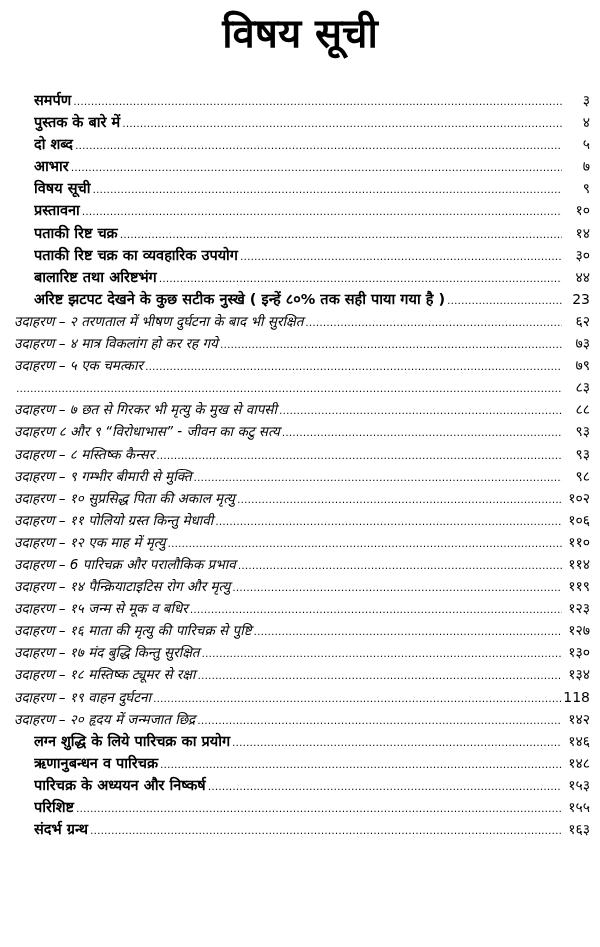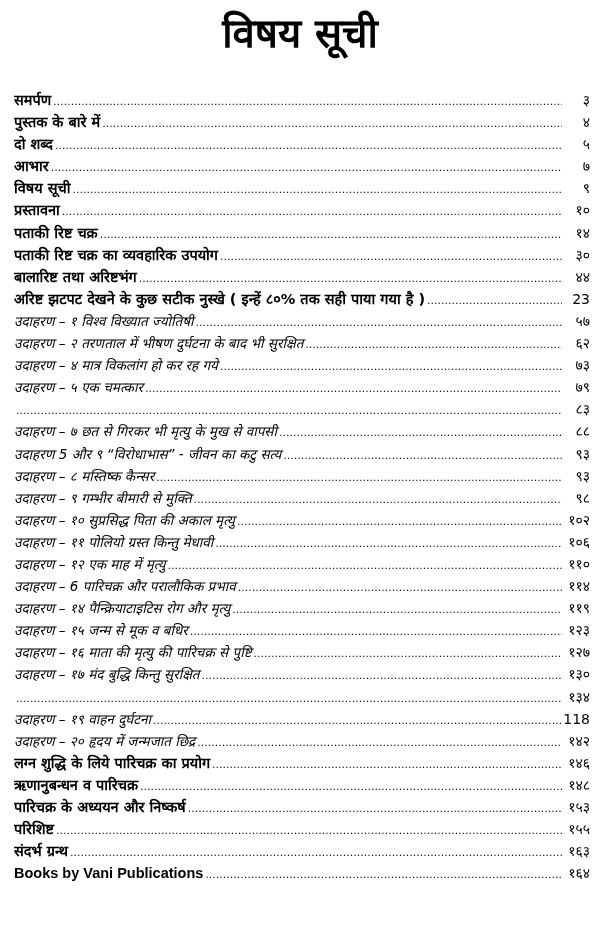--- a/index.html
+++ b/index.html
@@ -1,21 +1,21 @@
 <!DOCTYPE html>
 <html><head>
   <meta charset="utf-8">
   <style>
     html, body { margin: 0; padding: 0; background: #ffffff; }
     body { width: 600px; height: 947px; overflow: hidden; color: #000; font-family: "DejaVu Sans", sans-serif; }
     .page { position: relative; width: 600px; height: 761px; }
     .title { position: absolute; top: 6px; left: 0; width: 600px; text-align: center; font-size: 40px; font-weight: bold; line-height: 54px; font-family: "DejaVu Sans", sans-serif; }
     .toc { position: absolute; top: 89px; left: 14px; width: 576px; }
     .row { display: flex; align-items: baseline; height: 22.1px; line-height: 22px; font-size: 14.5px; white-space: nowrap; overflow: hidden; }
-    .row.main { font-weight: bold; }
+    .row.main { font-weight: bold; margin-left: 20px; }
     .row.example { font-style: italic; font-size: 13.5px; }
     .row .label { flex: 0 0 auto; }
     .row .dots { flex: 1 1 auto; overflow: hidden; margin: 0 2px; letter-spacing: 0px; font-weight: normal; font-style: normal; font-size: 11px; color: #111; }
     .row .dots::before { content: "................................................................................................................................................................................................................................"; }
     .row .page { position: static; width: auto; height: auto; flex: 0 0 auto; text-align: right; min-width: 26px; font-weight: normal; font-style: normal; font-size: 14px; }
     .row.latin .label { font-family: "Liberation Sans", sans-serif; font-weight: bold; }
   </style>
 </head>
 <body>
 
@@ -66,25 +66,20 @@
         <span class="label">बालारिष्ट तथा अरिष्टभंग</span>
         <span class="dots"></span>
         <span class="page">४४</span>
       </div>
       <div class="row main">
         <span class="label">अरिष्ट झटपट देखने के कुछ सटीक नुस्खे ( इन्हें ८०% तक  सही पाया गया है )</span>
         <span class="dots"></span>
         <span class="page">23</span>
       </div>
       <div class="row example">
-        <span class="label">उदाहरण – १ विश्व विख्यात ज्योतिषी</span>
-        <span class="dots"></span>
-        <span class="page">५७</span>
-      </div>
-      <div class="row example">
         <span class="label">उदाहरण – २ तरणताल में भीषण दुर्घटना के बाद भी सुरक्षित</span>
         <span class="dots"></span>
         <span class="page">६२</span>
       </div>
       <div class="row example">
         <span class="label">उदाहरण – ४ मात्र विकलांग हो कर रह गये</span>
         <span class="dots"></span>
         <span class="page">७३</span>
       </div>
       <div class="row example">
@@ -95,21 +90,21 @@
       <div class="row example">
         <span class="dots"></span>
         <span class="page">८३</span>
       </div>
       <div class="row example">
         <span class="label">उदाहरण – ७ छत से गिरकर भी मृत्यु के मुख से वापसी</span>
         <span class="dots"></span>
         <span class="page">८८</span>
       </div>
       <div class="row example">
-        <span class="label">उदाहरण 5 और ९ “विरोधाभास” - जीवन का कटु सत्य</span>
+        <span class="label">उदाहरण ८ और ९ “विरोधाभास” - जीवन का कटु सत्य</span>
         <span class="dots"></span>
         <span class="page">९३</span>
       </div>
       <div class="row example">
         <span class="label">उदाहरण – ८ मस्तिष्क कैन्सर</span>
         <span class="dots"></span>
         <span class="page">९३</span>
       </div>
       <div class="row example">
         <span class="label">उदाहरण – ९ गम्भीर बीमारी से मुक्ति</span>
@@ -150,20 +145,21 @@
         <span class="label">उदाहरण – १६ माता की मृत्यु की पारिचक्र से पुष्टि</span>
         <span class="dots"></span>
         <span class="page">१२७</span>
       </div>
       <div class="row example">
         <span class="label">उदाहरण – १७ मंद बुद्धि किन्तु सुरक्षित</span>
         <span class="dots"></span>
         <span class="page">१३०</span>
       </div>
       <div class="row example">
+        <span class="label">उदाहरण – १८ मस्तिष्क ट्यूमर से रक्षा</span>
         <span class="dots"></span>
         <span class="page">१३४</span>
       </div>
       <div class="row example">
         <span class="label">उदाहरण – १९ वाहन दुर्घटना</span>
         <span class="dots"></span>
         <span class="page">118</span>
       </div>
       <div class="row example">
         <span class="label">उदाहरण – २० हृदय में जन्मजात छिद्र</span>
@@ -188,19 +184,14 @@
       <div class="row main">
         <span class="label">परिशिष्ट</span>
         <span class="dots"></span>
         <span class="page">१५५</span>
       </div>
       <div class="row main">
         <span class="label">संदर्भ ग्रन्थ</span>
         <span class="dots"></span>
         <span class="page">१६३</span>
       </div>
-      <div class="row main latin">
-        <span class="label">Books by Vani Publications</span>
-        <span class="dots"></span>
-        <span class="page">१६४</span>
-      </div>
     </div>
 </div>
 
 </body></html>

